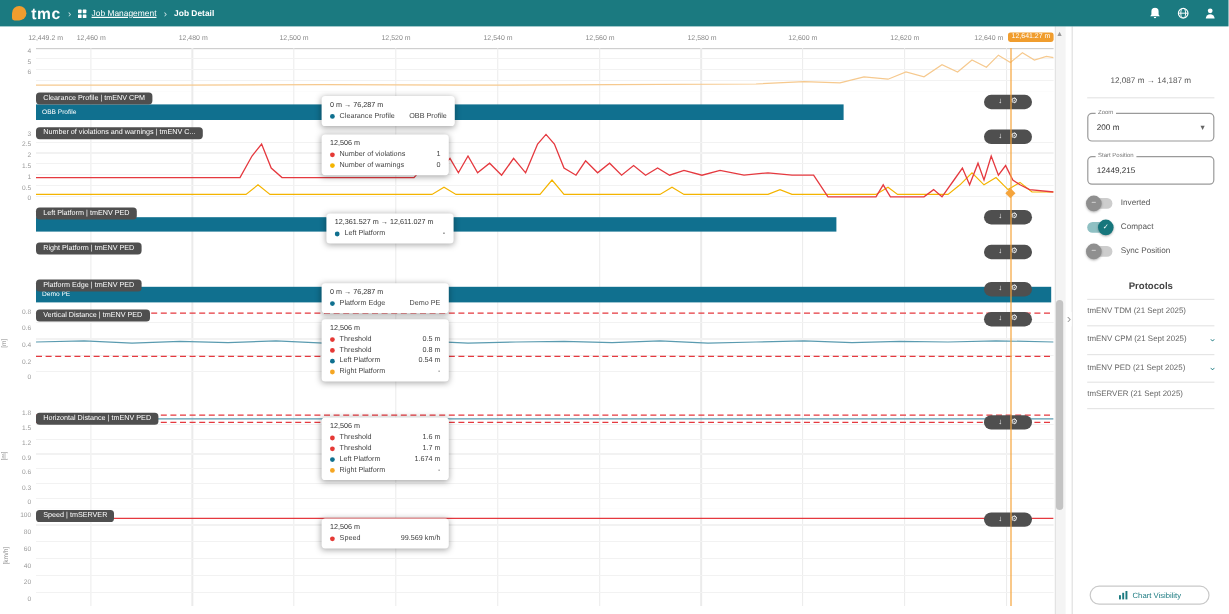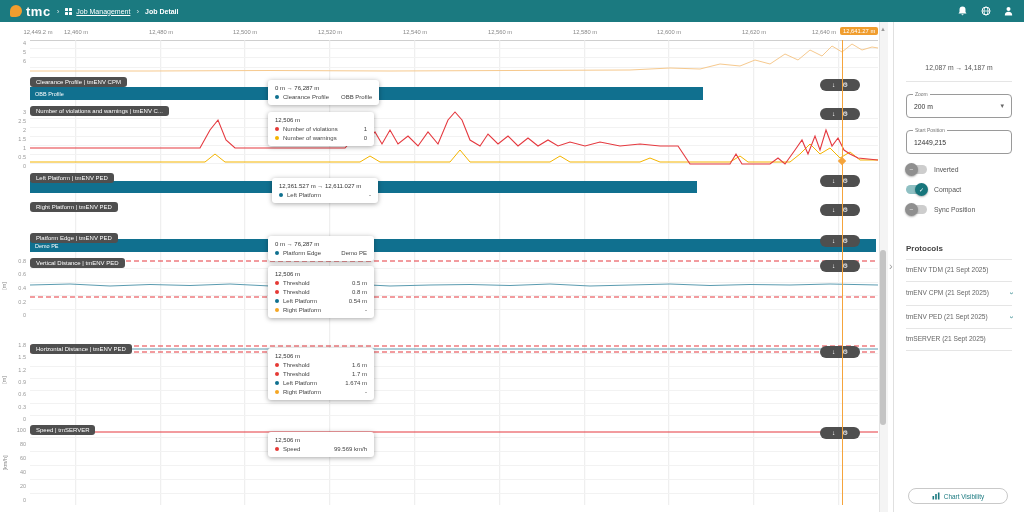--- a/index.html
+++ b/index.html
@@ -51,21 +51,21 @@
   .field{position:relative;border:1px solid #9a9a9a;border-radius:4px;height:24px;margin:12px 0 0 0;display:flex;align-items:center;padding:0 7px;box-sizing:border-box;color:#333;}
   .field .flabel{position:absolute;top:-4px;left:6px;background:#fff;padding:0 2px;font-size:5px;color:#777;}
   .field .fval{font-size:6.8px;}
   .field .caret{margin-left:auto;color:#666;font-size:7px;cursor:pointer;}
   .toggle-row{display:flex;align-items:center;gap:7px;margin-top:11px;}
   .switch{position:relative;width:21px;height:9px;border-radius:5px;background:#cdcdcd;flex:none;cursor:pointer;}
   .switch .knob{position:absolute;left:-1px;top:-2.5px;width:13px;height:13px;border-radius:50%;background:#8f8f8f;display:flex;align-items:center;justify-content:center;color:#fff;font-size:6px;box-shadow:0 1px 2px rgba(0,0,0,.3);}
   .switch.on{background:#8fc0c3;}
   .switch.on .knob{left:9px;background:#17767c;}
   .toggle-label{font-size:6.8px;color:#555;}
-  .proto-head{font-size:8px;font-weight:bold;color:#444;margin-top:30px;}
+  .proto-head{font-size:8px;font-weight:bold;color:#444;margin-top:20px;text-align:center;}
   .proto-item{display:flex;align-items:center;border-bottom:1px solid #e5e5e5;padding:6px 0;color:#666;font-size:6.6px;line-height:1.35;}
   .proto-item:first-of-type{border-top:1px solid #e5e5e5;}
   .proto-item .pch{margin-left:auto;color:#1b7a80;font-size:8px;transform:rotate(90deg);flex:none;cursor:pointer;}
   .chart-vis-btn{position:absolute;left:908px;top:488px;width:100px;height:16px;border:1px solid #c9c9c9;border-radius:9px;background:#fff;display:flex;align-items:center;justify-content:center;gap:4px;color:#1b7a80;font-size:6.4px;cursor:pointer;}
 </style>
 </head>
 <body>
 
 <div class="app">
 

